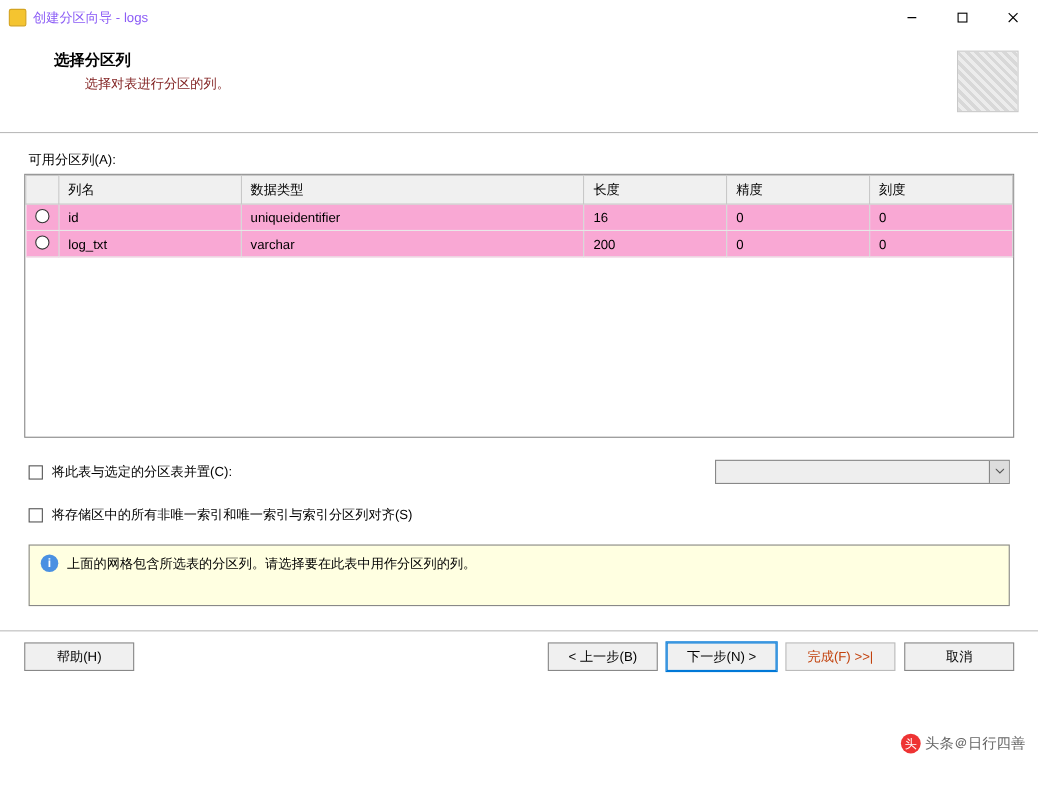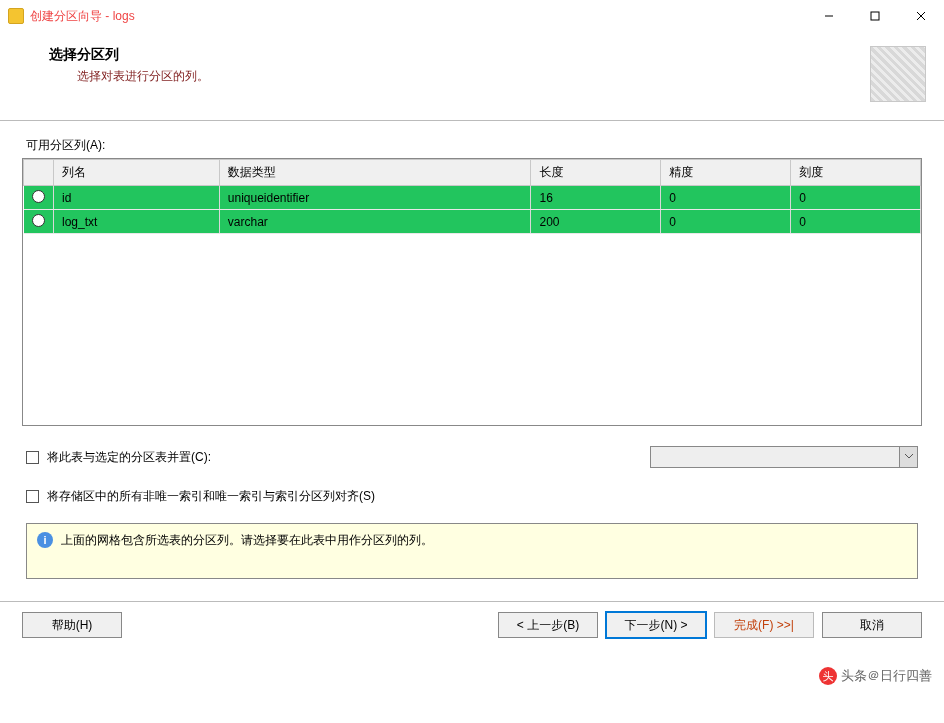--- a/index.html
+++ b/index.html
@@ -20,21 +20,21 @@
     padding: 0 0 0 8px;
     background: #fff;
   }
   .titlebar .app-icon {
     width: 16px; height: 16px;
     background: #f4c430;
     border: 1px solid #d4a420;
     border-radius: 2px;
     margin-right: 6px;
   }
-  .titlebar .title { font-size: 12px; color: #ef4444; }
+  .titlebar .title { font-size: 12px; color: #8b5cf6; }
   .titlebar .win-controls { margin-left: auto; display: flex; }
   .win-btn {
     width: 46px; height: 30px;
     display: flex; align-items: center; justify-content: center;
     color: #222;
   }
   .header-band {
     padding: 14px 18px 18px 18px;
     border-bottom: 1px solid #bbb;
     display: flex;
@@ -58,21 +58,21 @@
     background: repeating-linear-gradient(45deg, #d8d8d8, #d8d8d8 3px, #ececec 3px, #ececec 6px);
     border: 1px solid #c8c8c8;
     margin-left: 8px;
   }
   .body-area {
     padding: 16px 22px 4px 22px;
   }
   .section-label { margin: 0 0 4px 4px; font-size: 12px; }
   .grid-box {
     border: 1px solid #888;
-    height: 268px;
+    height: 240px;
     background: #fff;
   }
   table.grid {
     width: 100%;
     border-collapse: collapse;
     font-size: 12px;
   }
   table.grid th {
     text-align: left;
     font-weight: normal;
@@ -81,21 +81,21 @@
     padding: 4px 8px;
     height: 24px;
   }
   table.grid th.radio-col { width: 30px; }
   table.grid td {
     border-right: 1px solid #d8d8d8;
     border-bottom: 1px solid #e8e8e8;
     padding: 3px 8px;
     height: 24px;
     vertical-align: middle;
-    background: #22c55e;
+    background: #f9a8d4;
     color: #000;
   }
   table.grid tr.selected td {
     background: #0078d7;
     color: #fff;
   }
   .radio-cell { text-align: center; }
   .radio-dot {
     display: inline-block;
     width: 13px; height: 13px;

